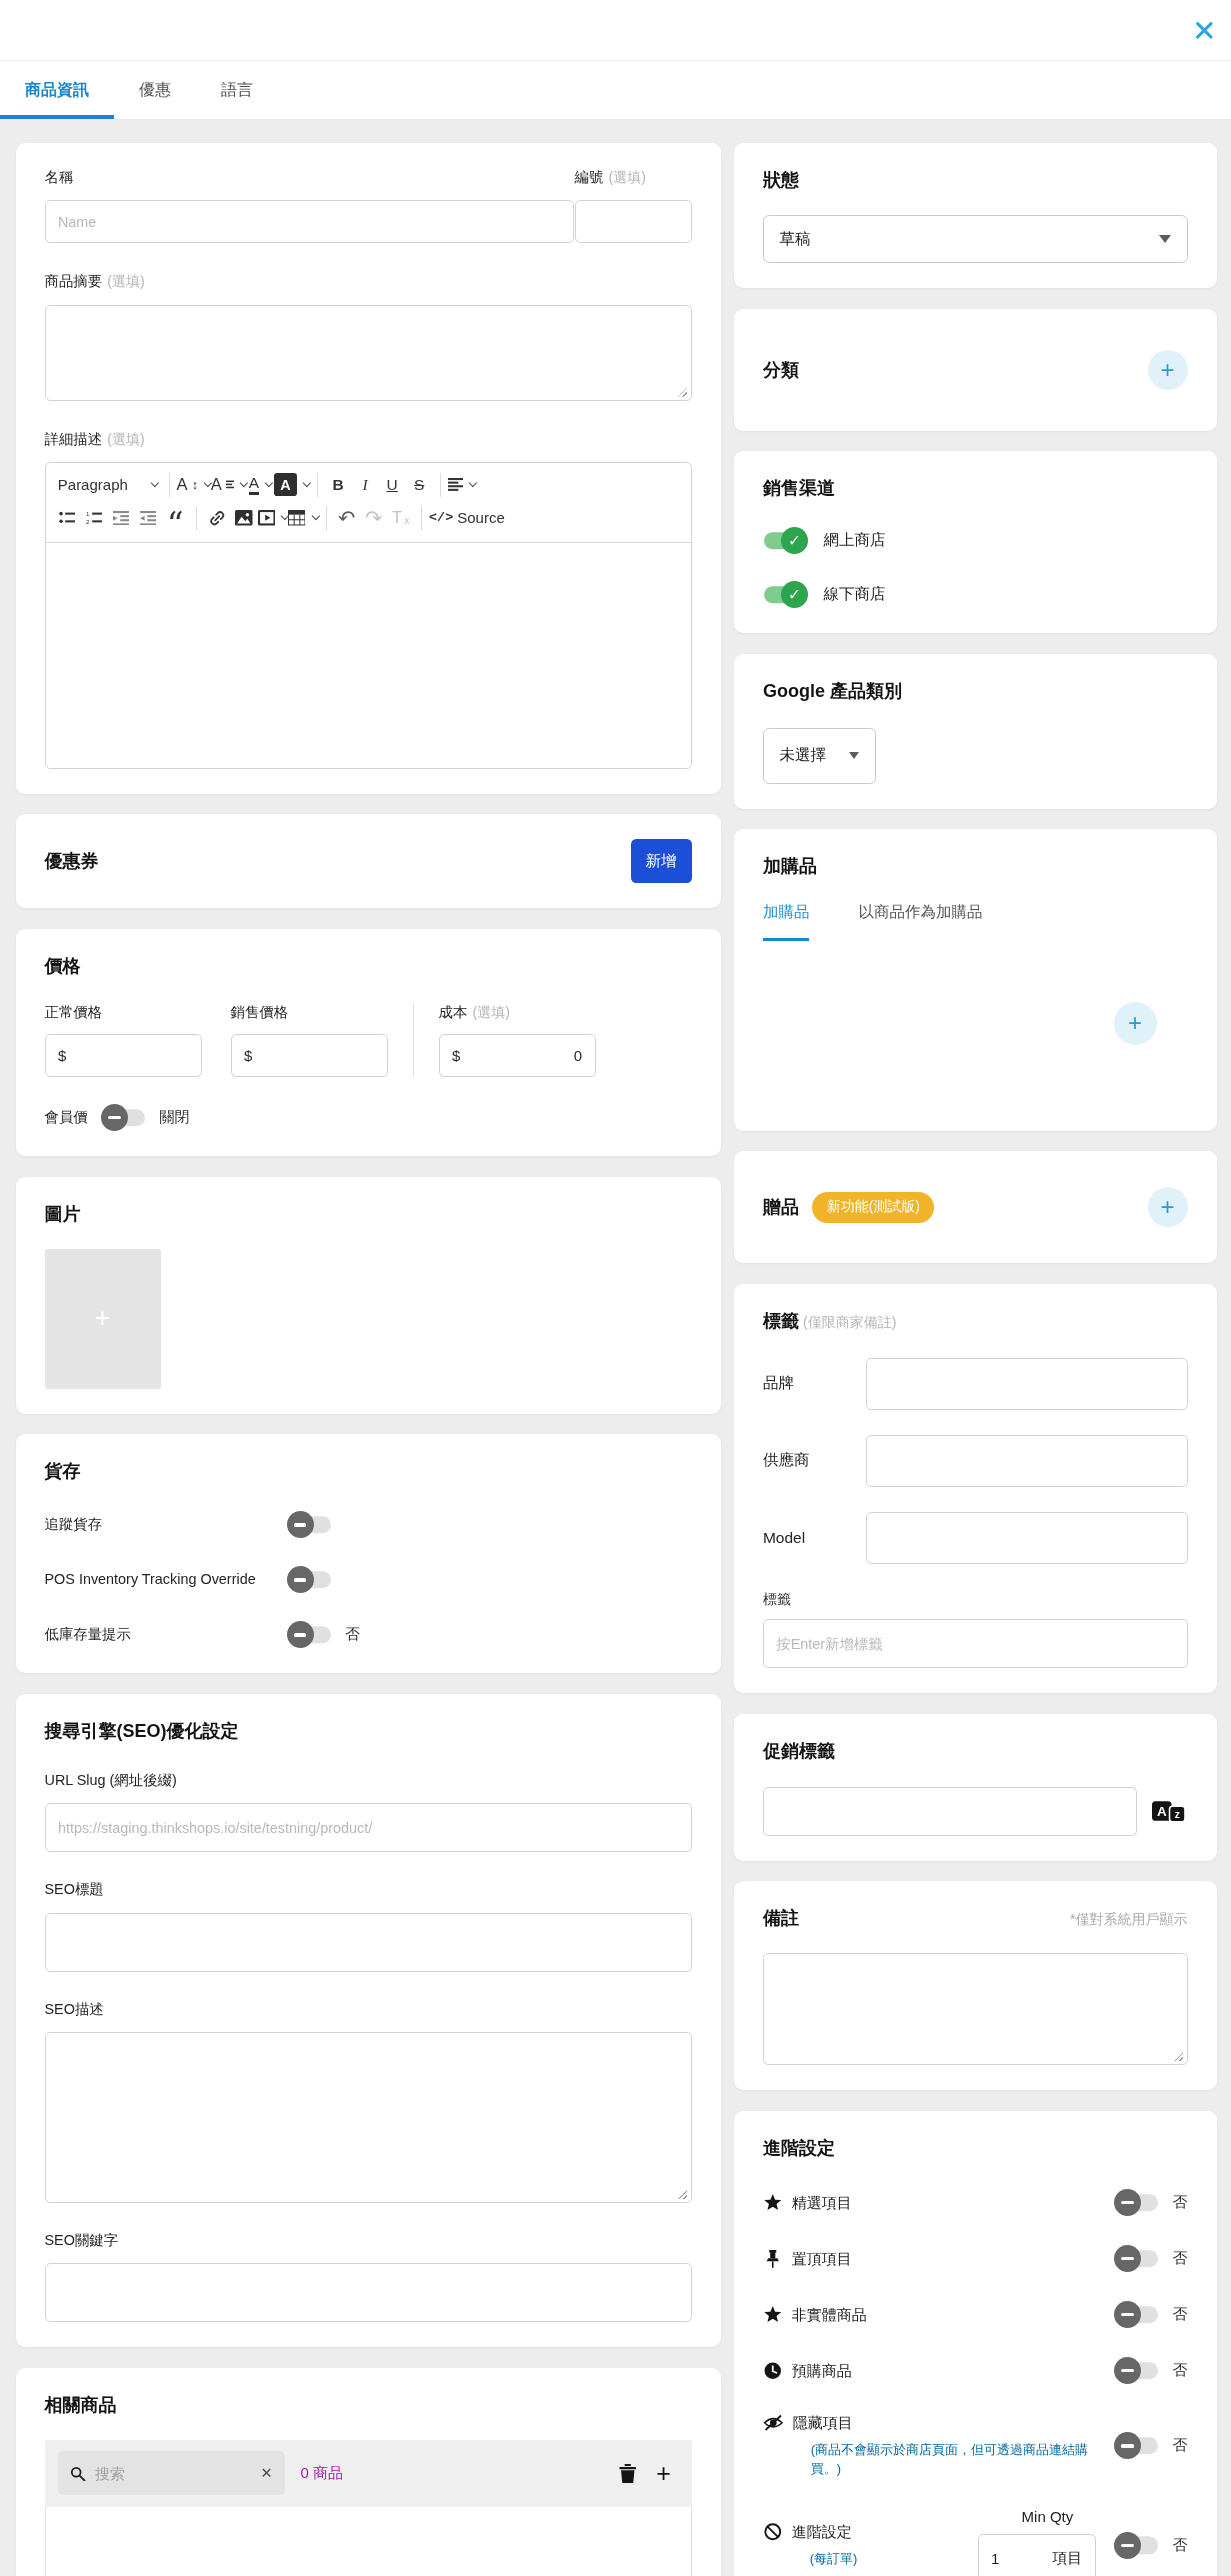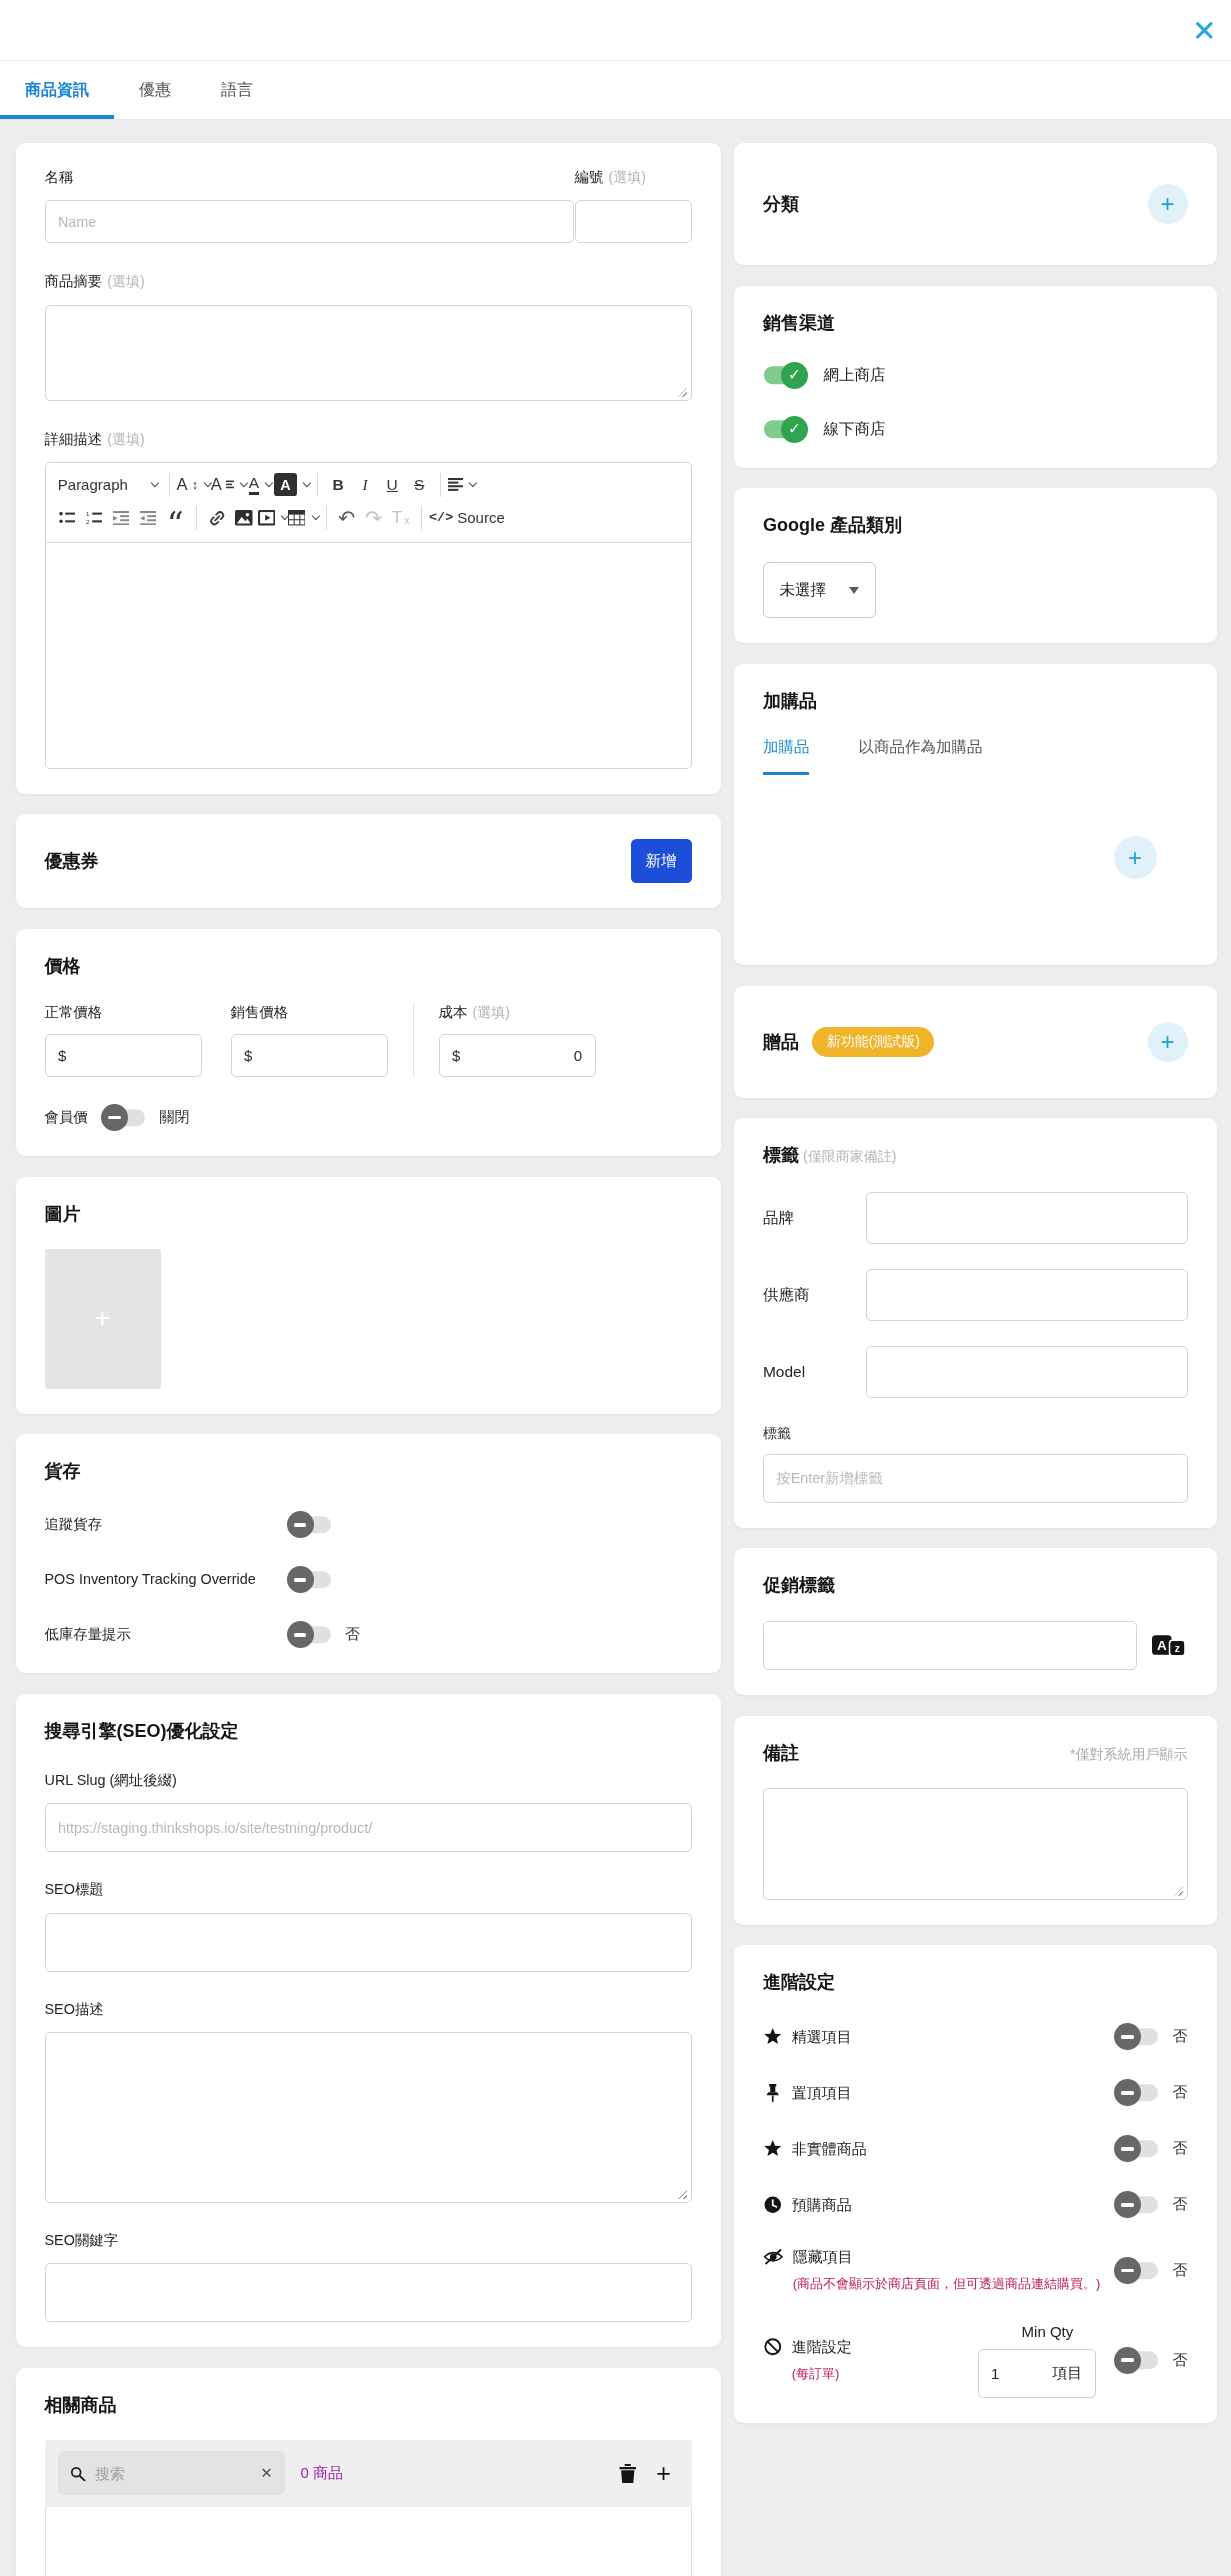--- a/index.html
+++ b/index.html
@@ -134,21 +134,21 @@
 
   
   .rem-head { display:flex; align-items:baseline; justify-content:space-between; }
   .rem-note { font-size:14px; color:#a9a9a9; }
   .rem-ta { height:112px; margin-top:23px; }
 
   
   .adv-row { display:flex; align-items:center; margin-top:29px; }
   .adv-label { flex:1; display:flex; align-items:flex-start; gap:9.3px; font-size:15px; color:#1d1d1d; }
   .adv-label .txt { line-height:1.3; }
-  .adv-note { font-size:13px; color:#be185d; line-height:1.5; margin-top:7.2px; font-weight:normal; }
+  .adv-note { font-size:13px; color:#0369a1; line-height:1.5; margin-top:7.2px; font-weight:normal;margin-left:18px; }
   .adv-right { display:flex; align-items:center; }
   .adv-icon { flex:0 0 19.6px; display:flex; justify-content:center; margin-top:1px; }
   .minqty { margin-right:18.5px; }
   .minqty-lbl { font-size:15px; color:#1d1d1d; margin-bottom:9.3px;padding-left:44px; }
   .minqty-box { width:118px; height:49px; border:1px solid #cfcfcf; border-radius:5.2px; display:flex; align-items:center; justify-content:space-between; padding:0 12.4px; font-size:15px; color:#222; }
 
   svg { display:block; }
 </style>
 </head>
 <body>
@@ -510,20 +510,27 @@
             </div>
           </div>
           <div class="rel-body"></div>
         </div>
       </div>
 
     </div>
 
     <div class="col-right">
 
+      <div class="card">
+        <div class="sec-title">狀態</div>
+        <div class="select">
+          <span>草稿</span>
+          <span class="caret-tri"></span>
+        </div>
+      </div>
 
       <div class="card">
         <div class="cat-row">
           <span class="sec-title">分類</span>
           <span class="plus-circle">
               <span>+</span>
             </span>
         </div>
       </div>
 

